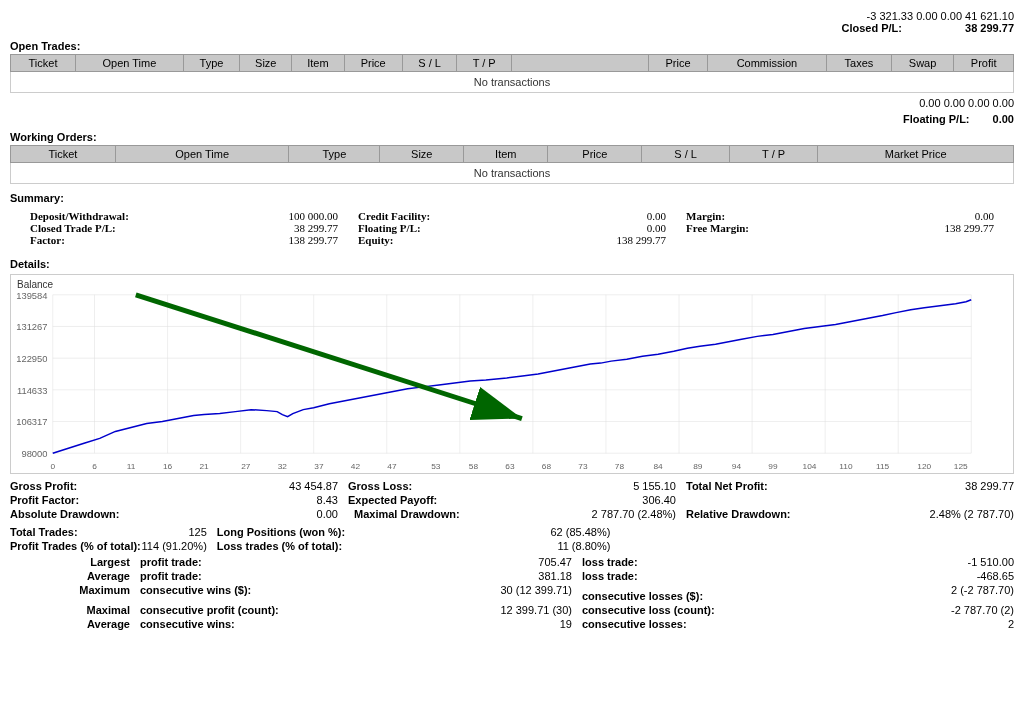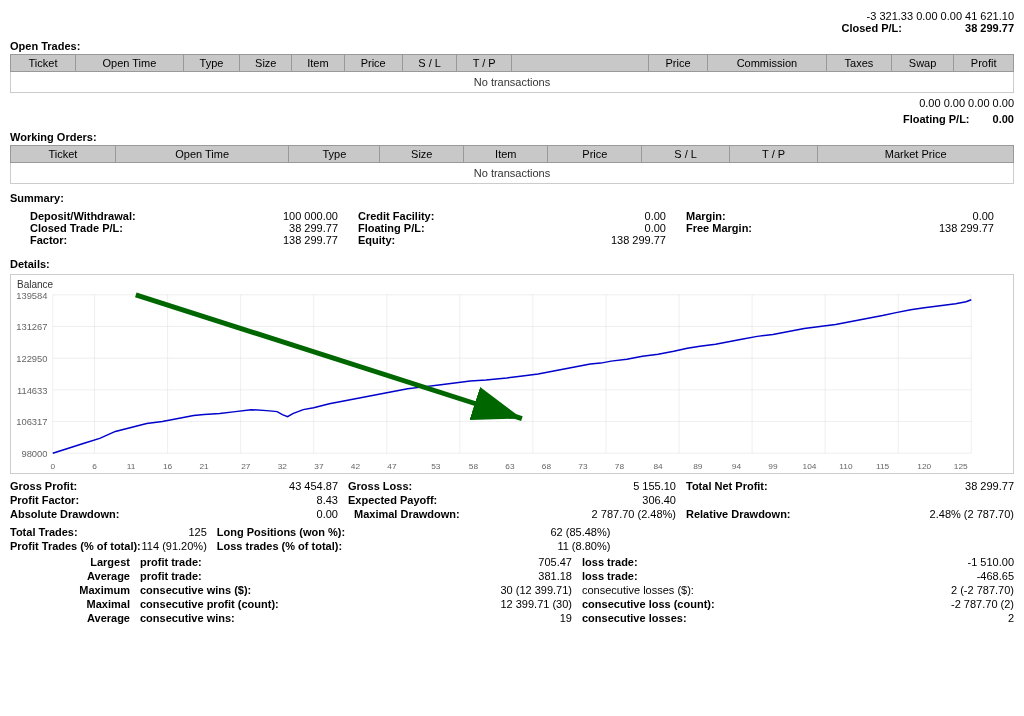--- a/index.html
+++ b/index.html
@@ -144,21 +144,21 @@
       <th>S / L</th>
       <th>T / P</th>
       <th colspan="3">Market Price</th>
     </tr>
   </thead>
 </table>
 <div class="no-transactions">No transactions</div>
 
 <div class="summary-section">
   <div class="section-label">Summary:</div>
-  <div style="display:grid; grid-template-columns: 1fr 1fr 1fr; gap: 10px 20px; padding: 4px 20px;">
+  <div style="display:grid; grid-template-columns: 1fr 1fr 1fr; gap: 10px 20px; padding: 4px 20px; font-family: Liberation Serif, serif;">
     <div>
       <div class="summary-row">
         <span class="label">Deposit/Withdrawal:</span>
         <span class="value">100 000.00</span>
       </div>
       <div class="summary-row">
         <span class="label">Closed Trade P/L:</span>
         <span class="value">38 299.77</span>
       </div>
       <div class="summary-row">
@@ -420,21 +420,21 @@
       <span style="font-weight:bold;">loss trade:</span>
       <span>-468.65</span>
     </div>
 
     <div style="font-weight:bold; text-align:right;">Maximum</div>
     <div style="display:flex; justify-content:space-between;gap:12px;">
       <span style="font-weight:bold;">consecutive wins ($):</span>
       <span>30 (12 399.71)</span>
     </div>
     <div style="display:flex; justify-content:space-between;">
-      <span style="font-weight:normal;">consecutive losses ($):</span>
+      <span style="font-weight:bold;margin-top:6px;">consecutive losses ($):</span>
       <span>2 (-2 787.70)</span>
     </div>
 
     <div style="font-weight:bold; text-align:right;">Maximal</div>
     <div style="display:flex; justify-content:space-between;">
       <span style="font-weight:bold;">consecutive profit (count):</span>
       <span>12 399.71 (30)</span>
     </div>
     <div style="display:flex; justify-content:space-between;">
       <span style="font-weight:bold;">consecutive loss (count):</span>

